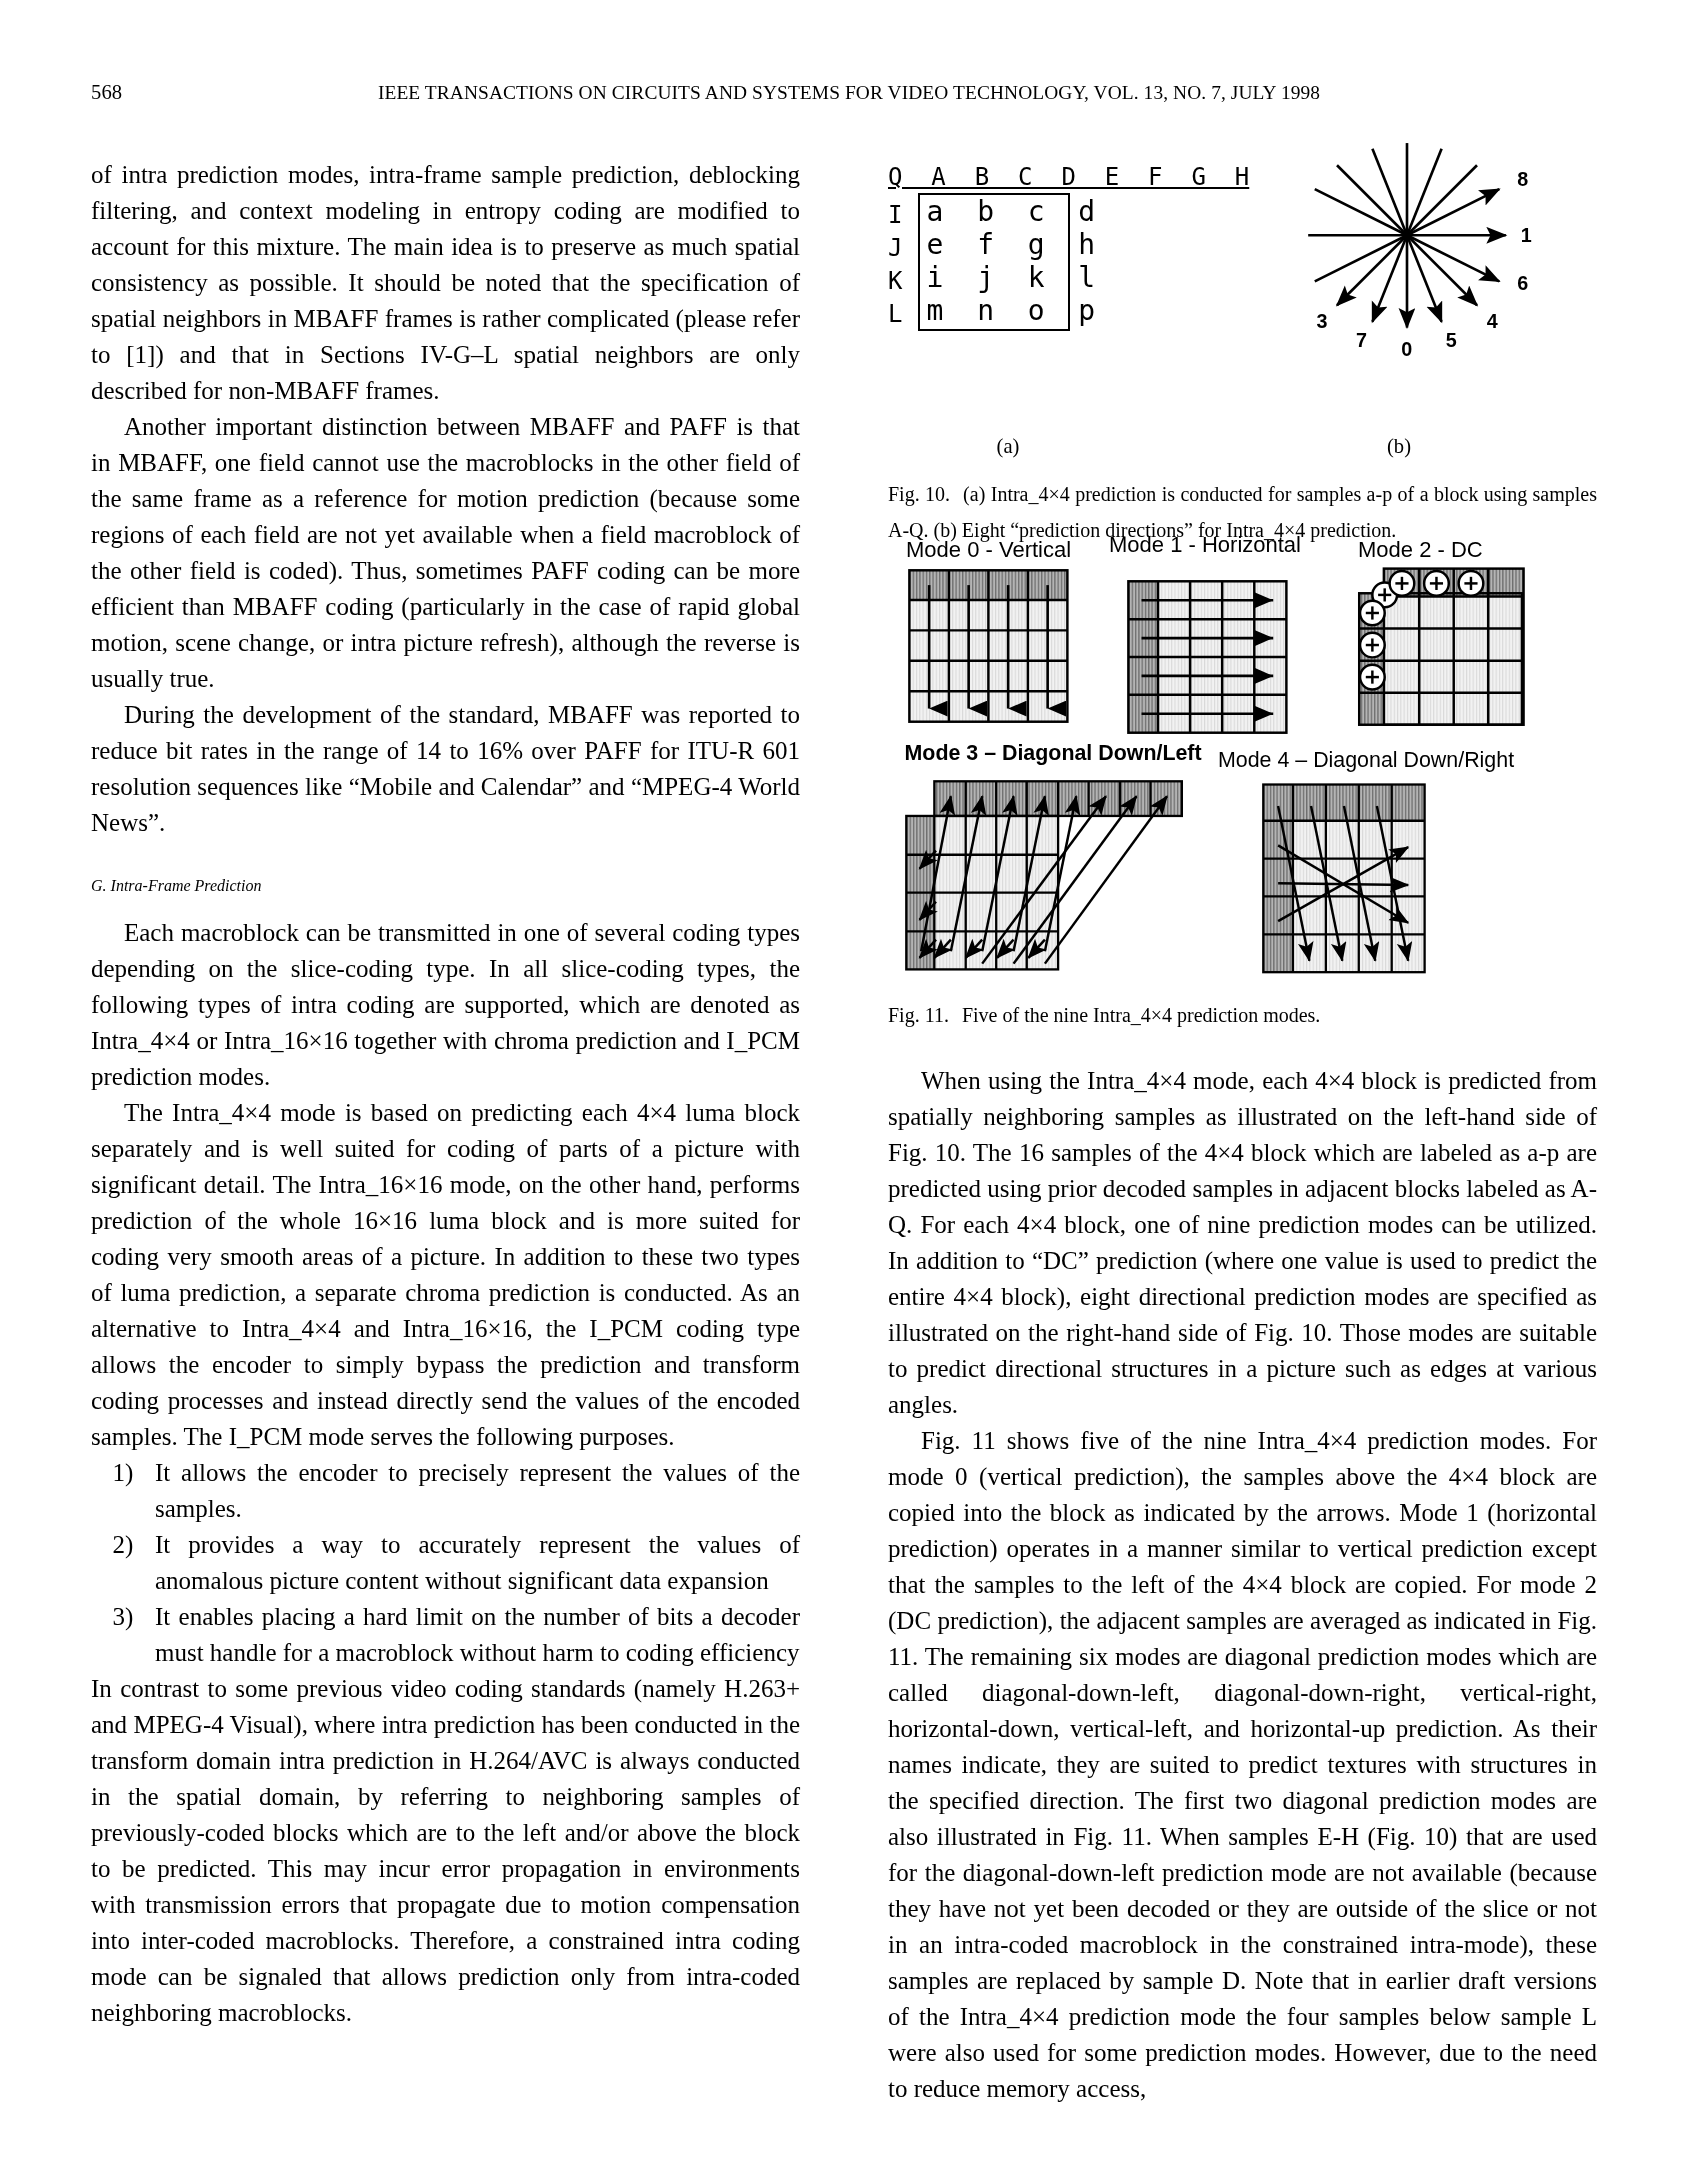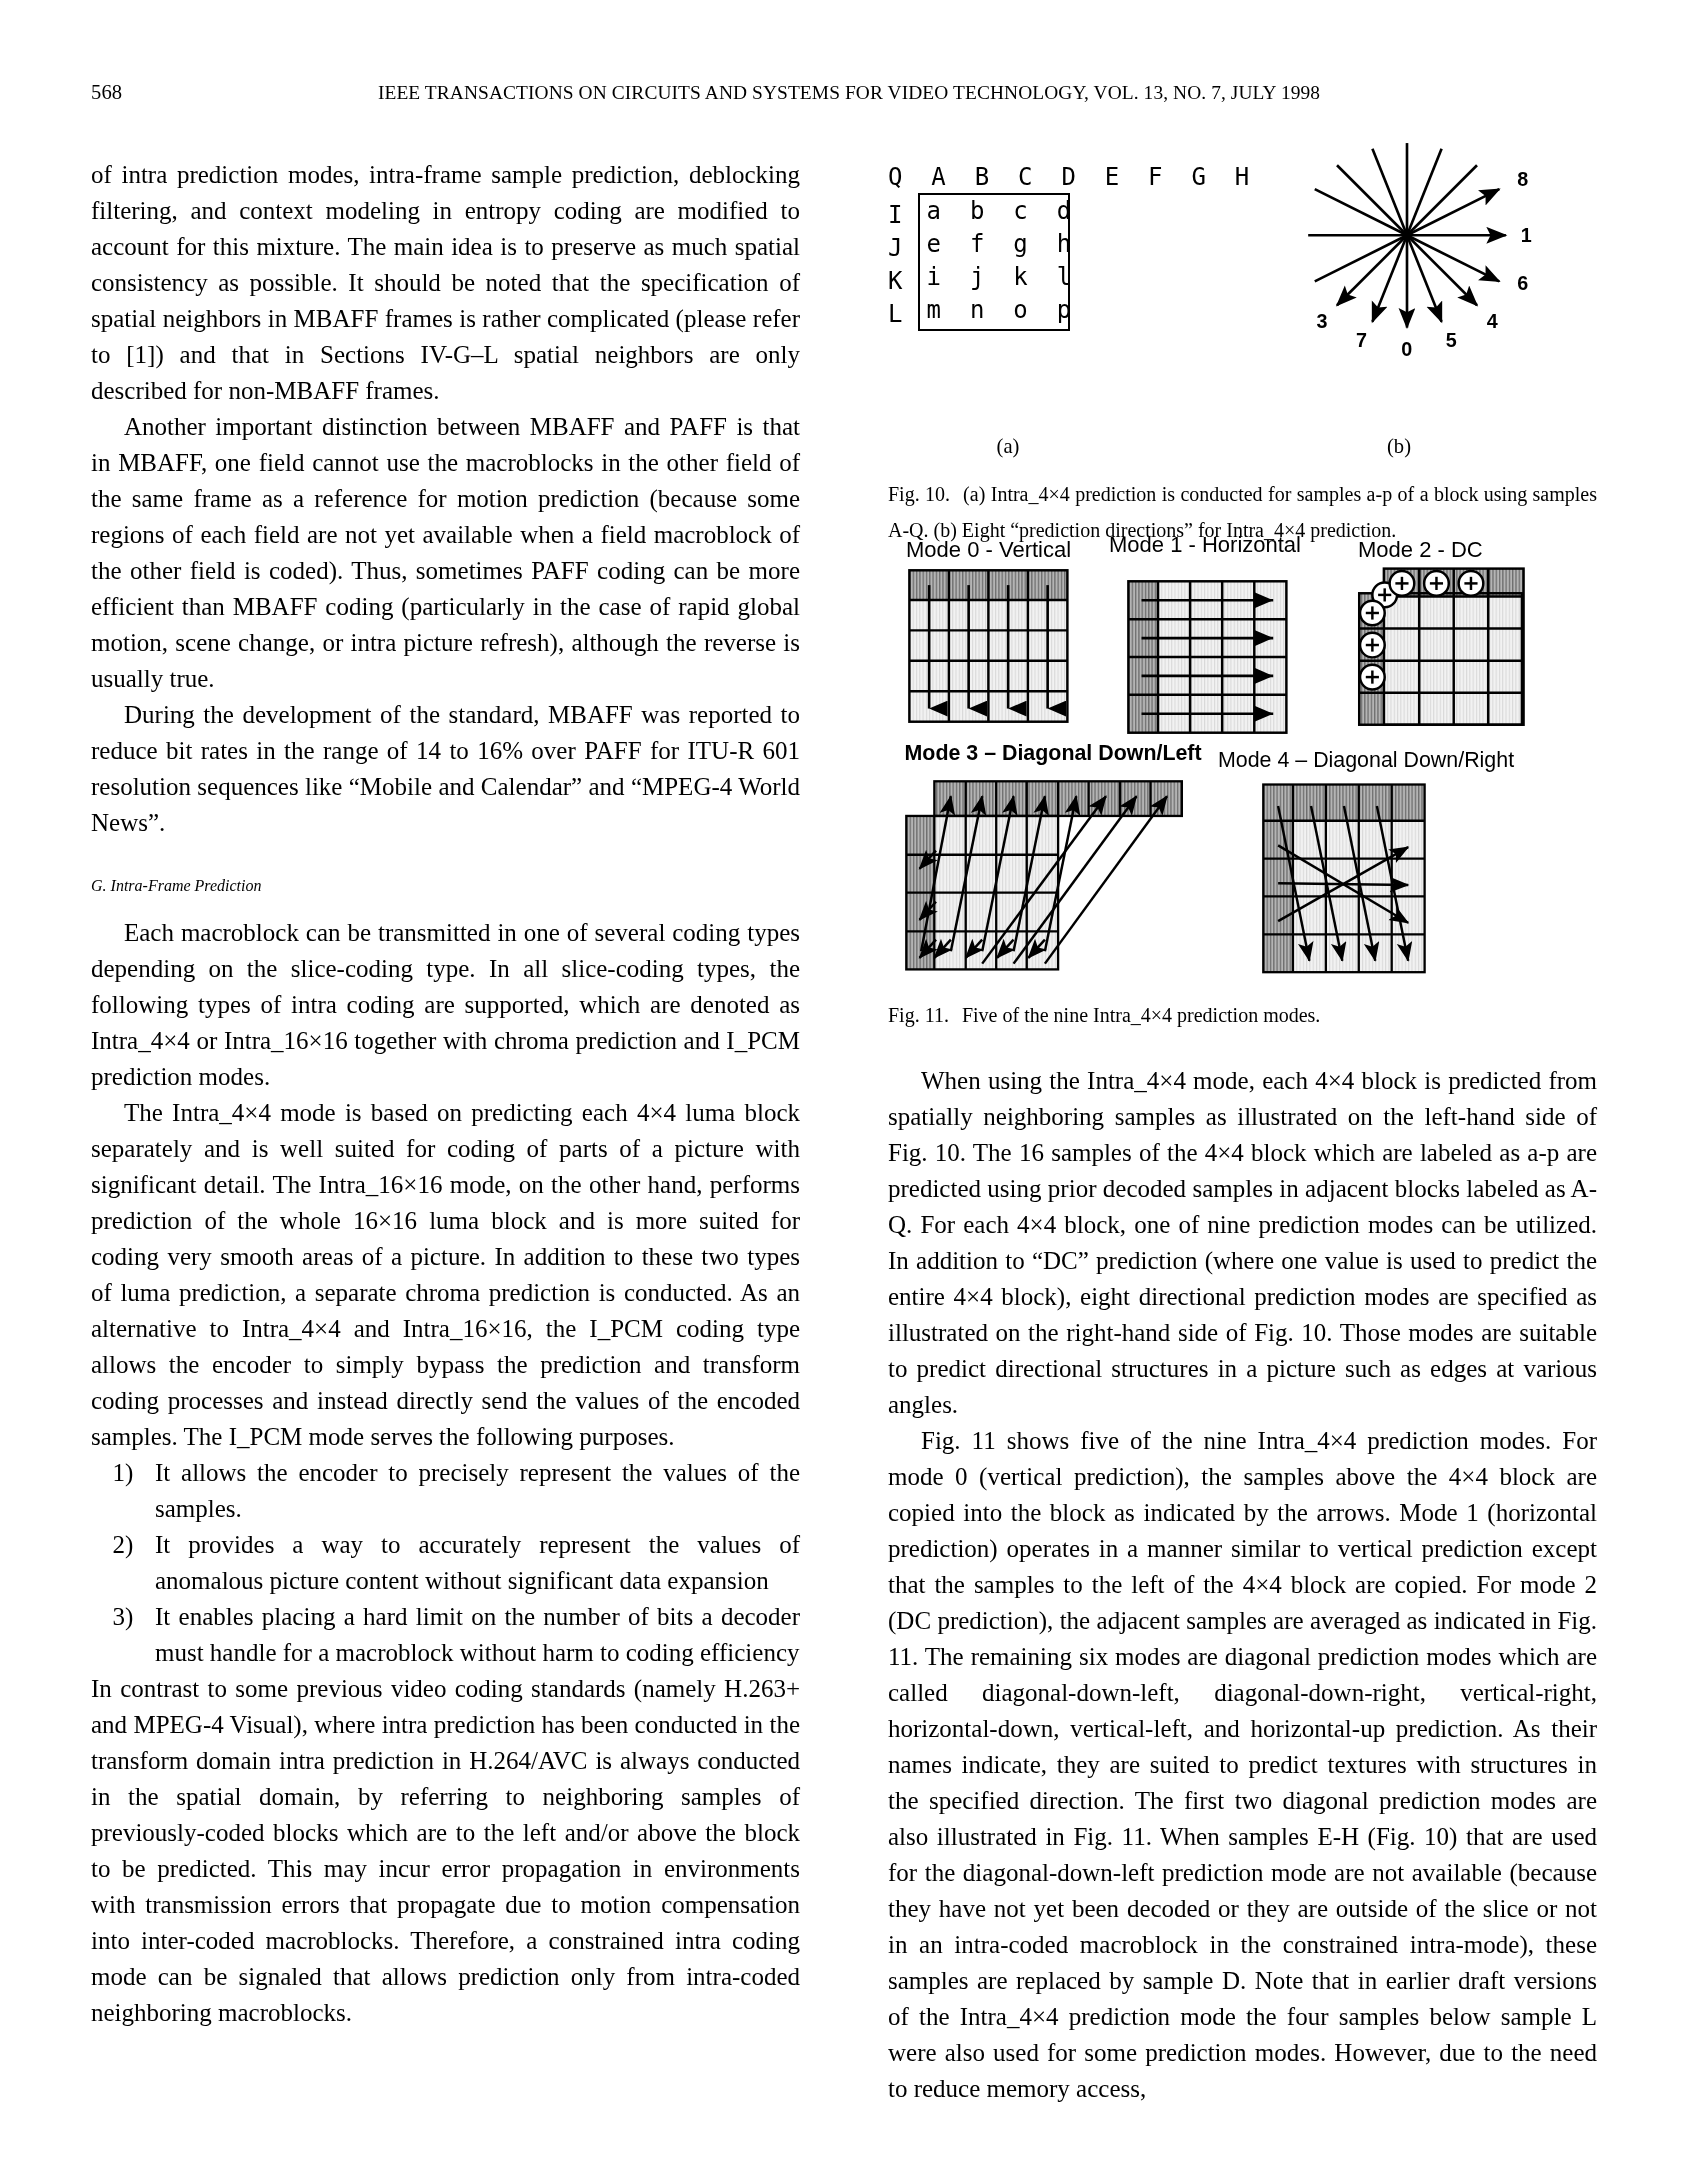--- a/index.html
+++ b/index.html
@@ -84,36 +84,36 @@
   }
   .figcap .lbl{ margin-right:13px; }
 
   
   #fig10 { left:888px; top:155px; width:709px; height:330px; }
 
   .f10a{ position:absolute; left:0px; top:8.2px; }
   .f10a .hdrrow{
     position:absolute; left:0; top:0;
     font-family:"DejaVu Sans Mono", monospace;
-    font-size:24px; letter-spacing:0px; white-space:pre;
+    font-size:24px; letter-spacing:0px; white-space:pre;text-decoration:underline;
   }
   .f10a .sidecol{
     position:absolute; left:0px; top:36px;
     font-family:"DejaVu Sans Mono", monospace;
     font-size:24px; line-height:33px;
   }
   .f10a .blockbox{
     position:absolute; left:30px; top:30px;
     width:152px; height:138px;
     border:2.5px solid #000;
     box-sizing:border-box;
   }
   .f10a .blockrow{
     font-family:"DejaVu Sans Mono", monospace;
-    font-size:24px; line-height:33px;
+    font-size:28px; line-height:33px;
     padding-left:6.6px; white-space:pre;
   }
 
   
   .f10b{ position:absolute; left:346px; top:-35px; }
 
   .subcap{
     position:absolute;
     font-size:20.6px;
     text-align:center;

